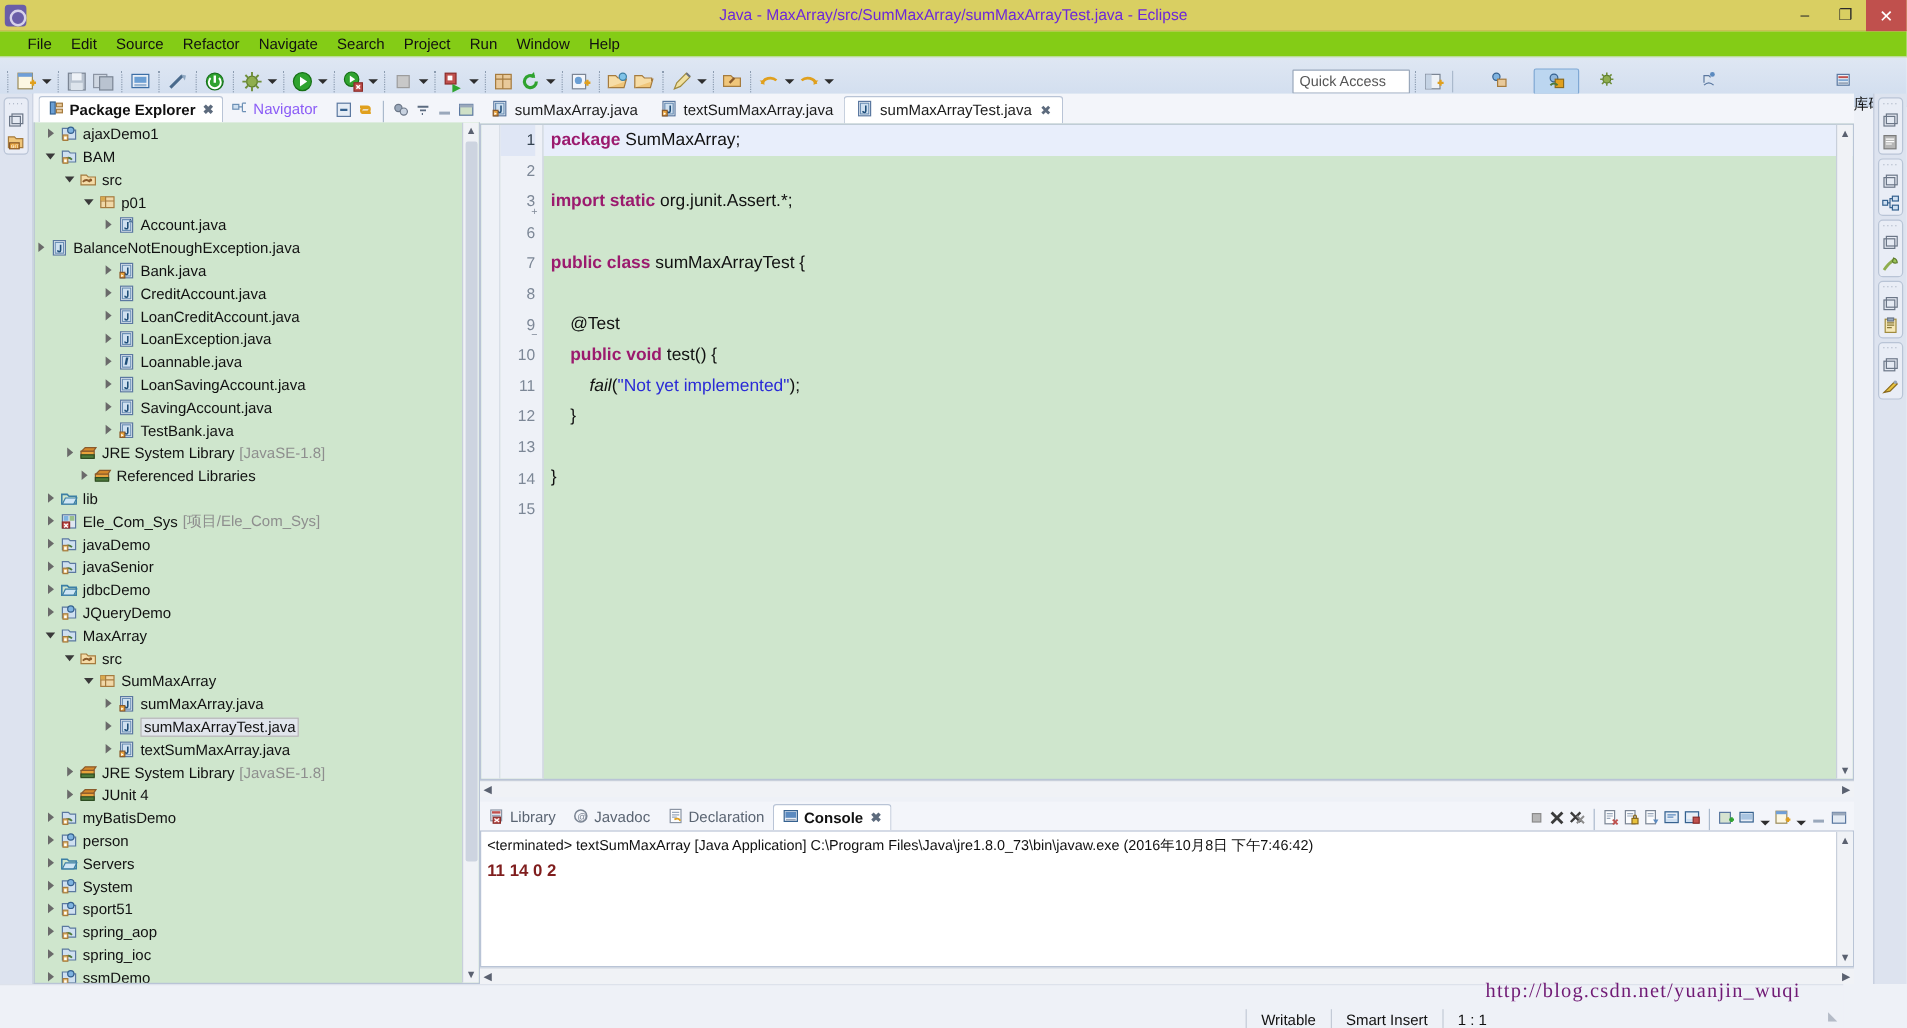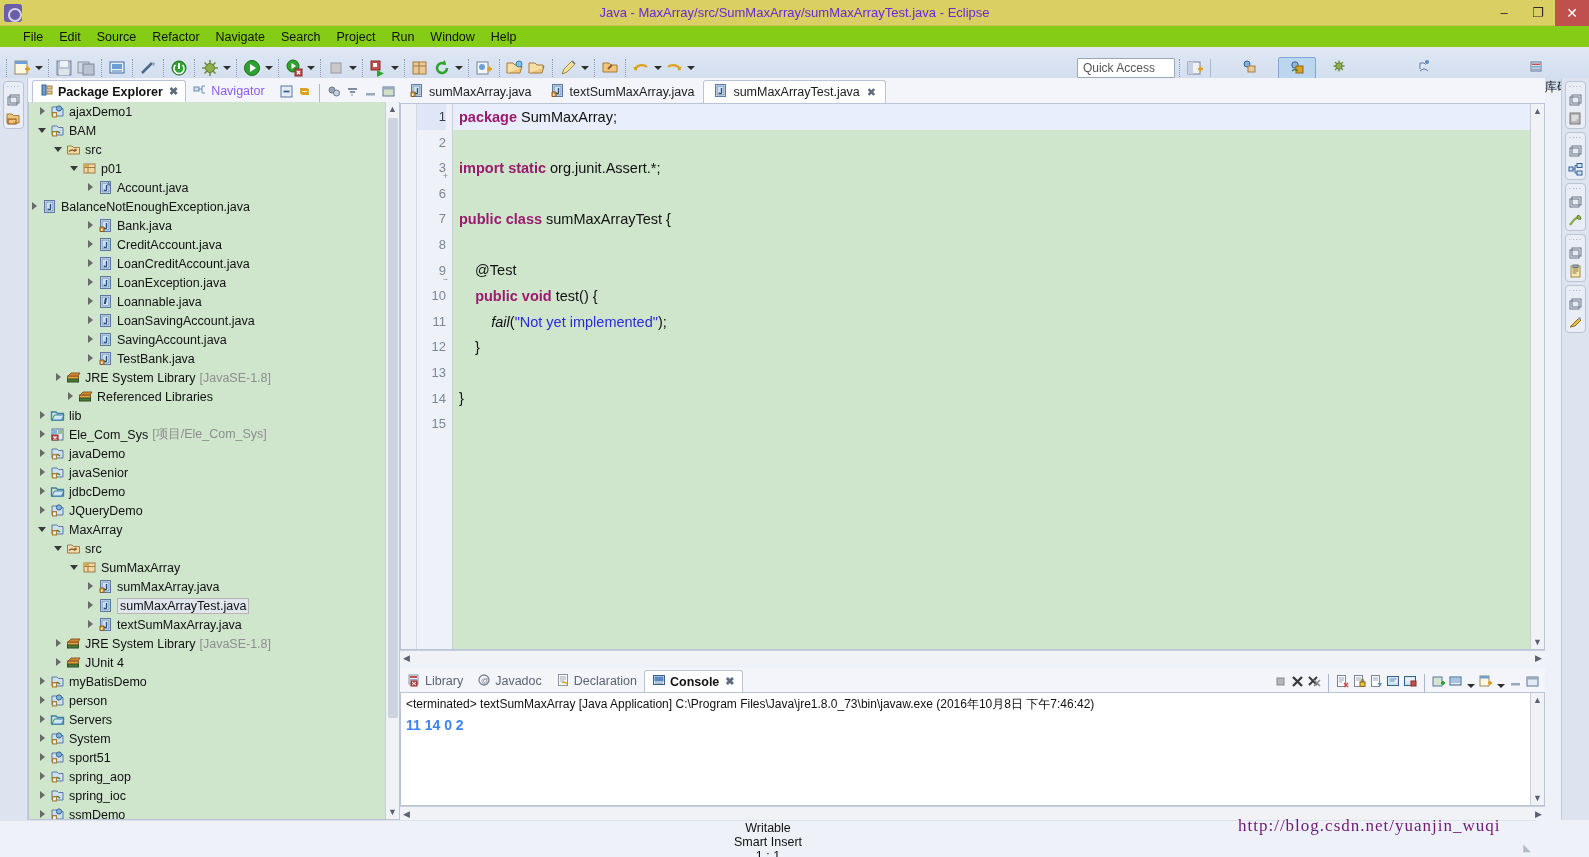--- a/index.html
+++ b/index.html
@@ -212,27 +212,27 @@
   .ctab.active {
     color: #111; font-weight: bold; background: #fff;
     border: 1px solid #b9c4d6; border-bottom: none; border-radius: 3px 3px 0 0;
   }
   .ctb { margin-left: auto; display: flex; align-items: center; gap: 2px; padding-right: 5px; }
   .cbody {
     flex: 1; background: #fff; border: 1px solid #b9c4d6;
     position: relative; overflow: hidden; padding: 3px 5px;
   }
   .cterm { font-size: 12px; color: #111; white-space: nowrap; }
-  .cout { font-size: 14px; font-weight: bold; color: #3b82f6; margin-top: 4px; }
+  .cout { font-size: 14px; font-weight: bold; color: #7f1d1d; margin-top: 4px; }
 
   
   .statusbar {
     position: absolute; left: 0; top: 820px; width: 1536px; height: 37px;
-    background: #eef1f7; display: flex; align-items: center;
-    font-size: 12.5px; color: #111; border-top: 1px solid #dde2eb; flex-direction: column;
+    background: #eef1f7; display: flex; align-items: flex-end;
+    font-size: 12.5px; color: #111; border-top: 1px solid #dde2eb;
   }
   .sep-v { width: 1px; height: 16px; background: #c3cad6; margin: 0 12px; }
   .watermark {
     position: absolute; left: 1238px; top: 816px; font-size: 17px; color: #701a75;
     font-family: "Liberation Serif", serif; letter-spacing: 1px; white-space: nowrap;
   }
   .grip { position: absolute; right: 5px; bottom: 4px; color: #b4bbc7; font-size: 10px; }
 </style>
 </head>
 <body>

